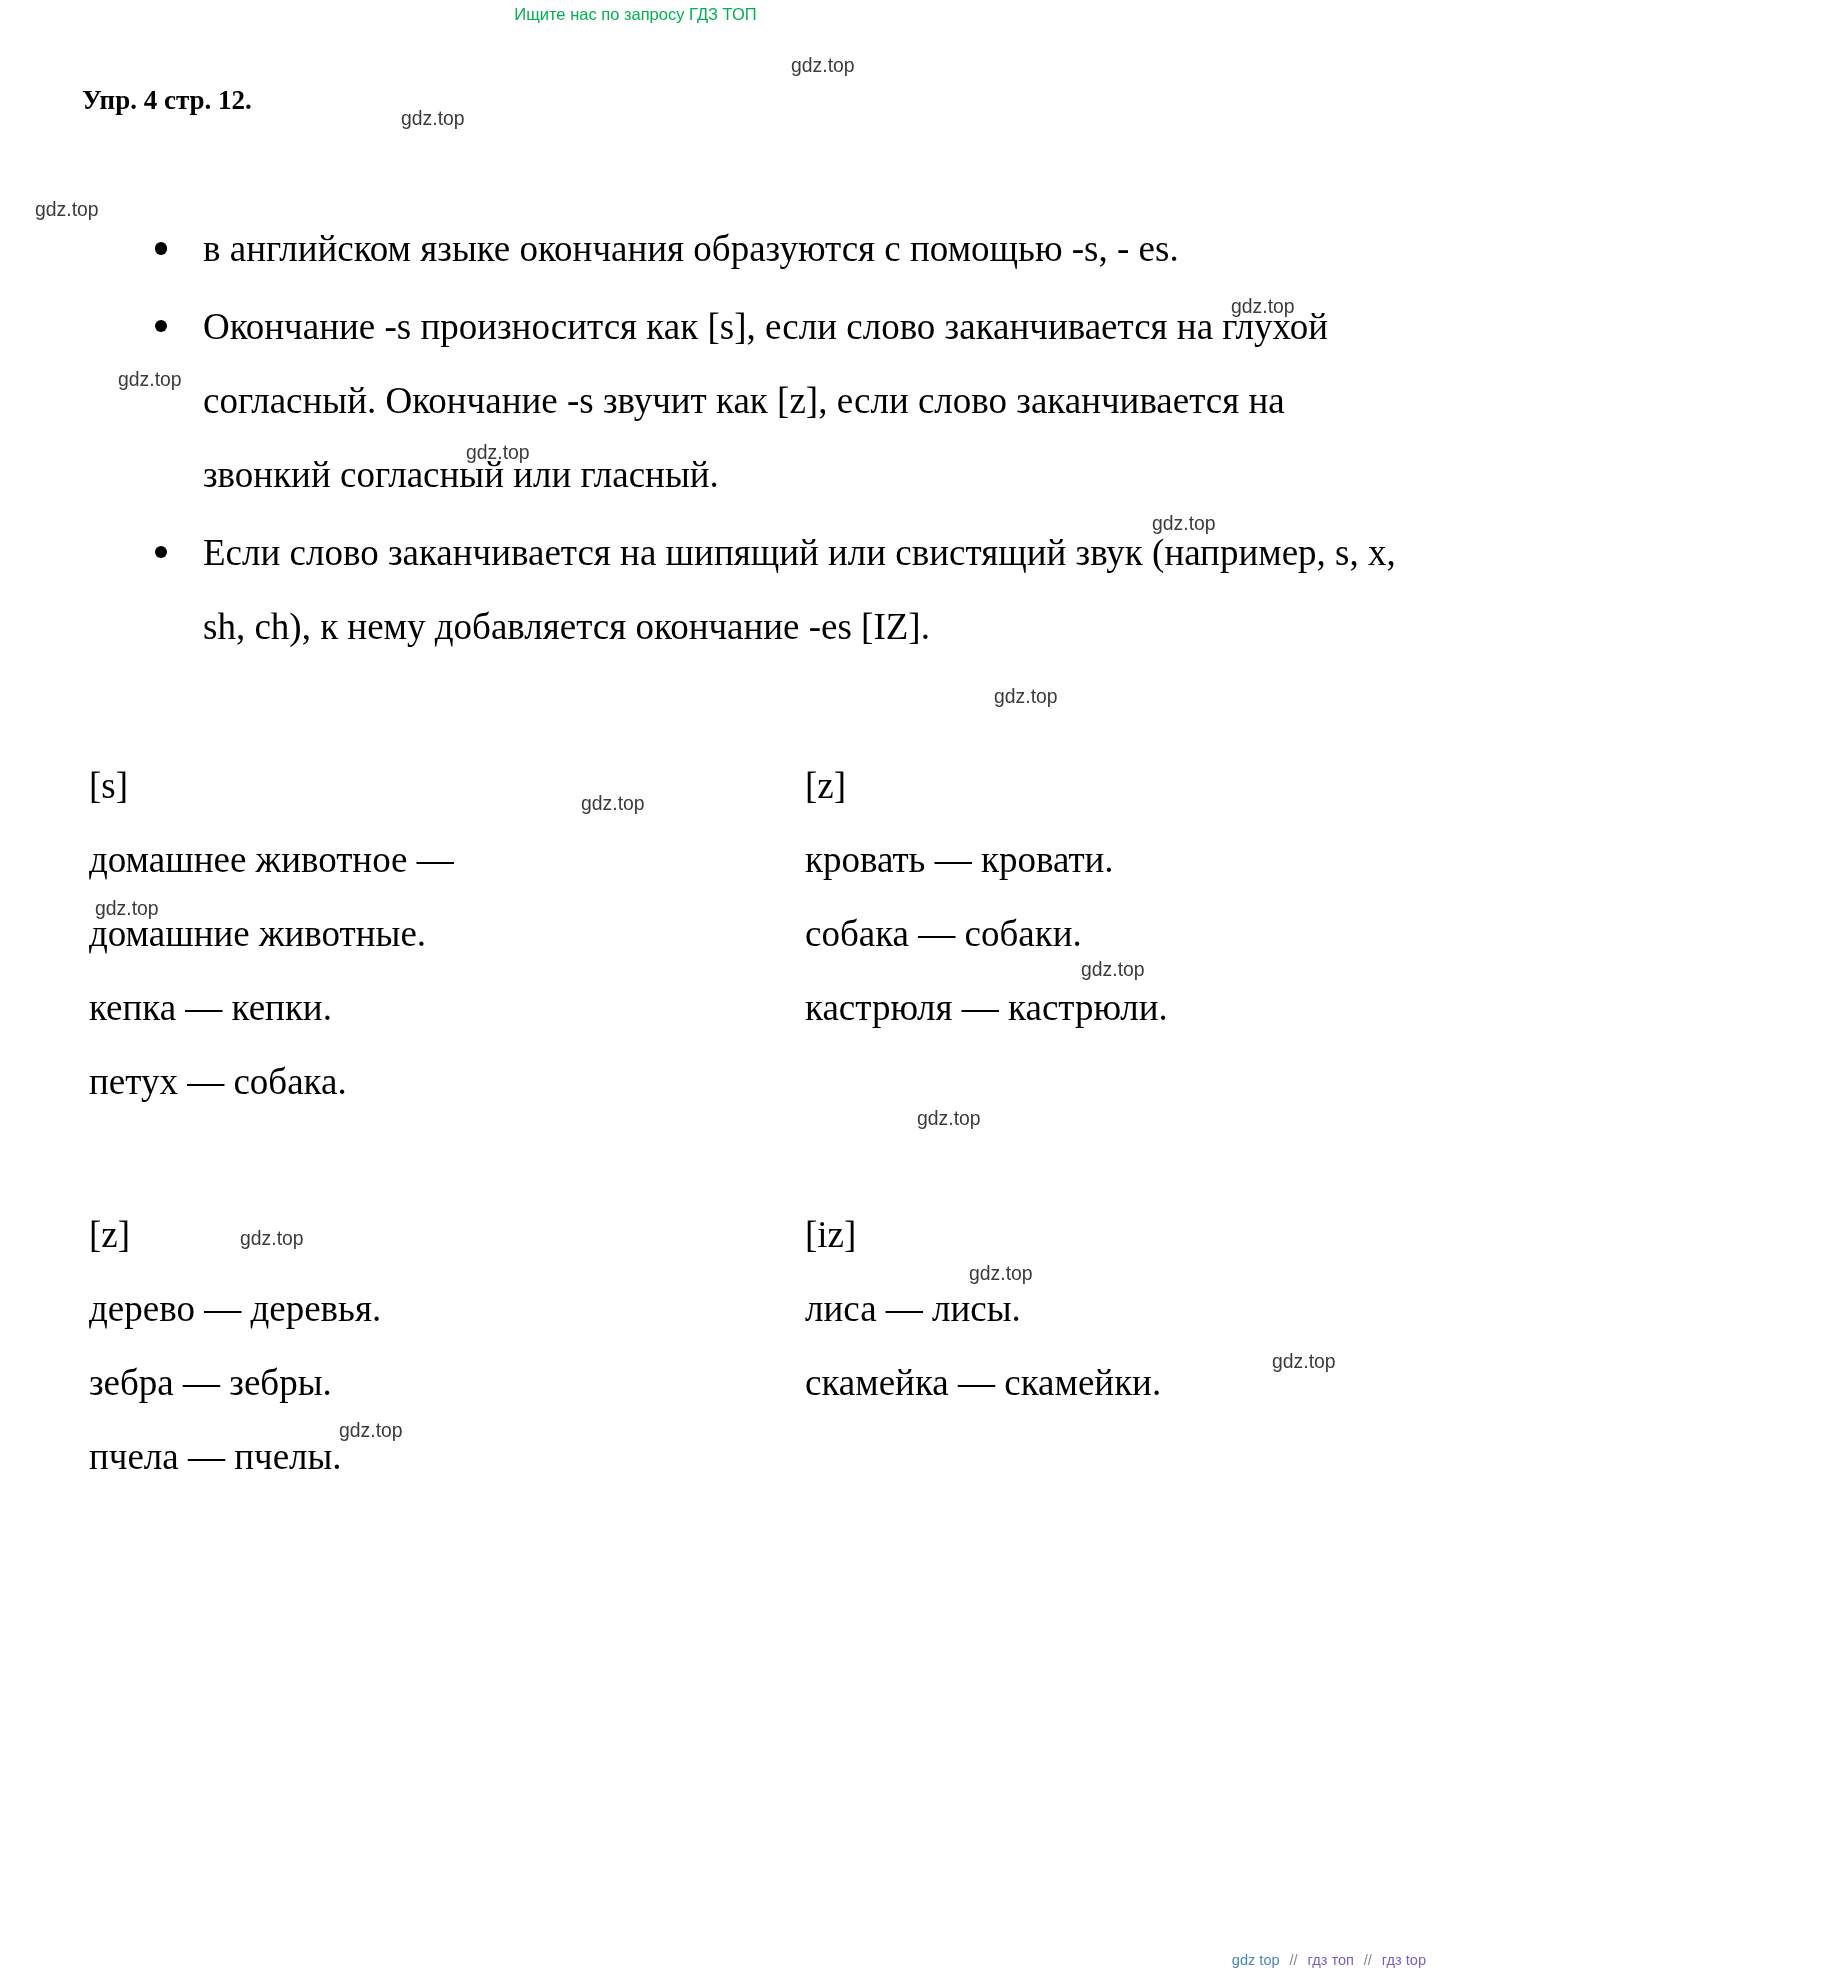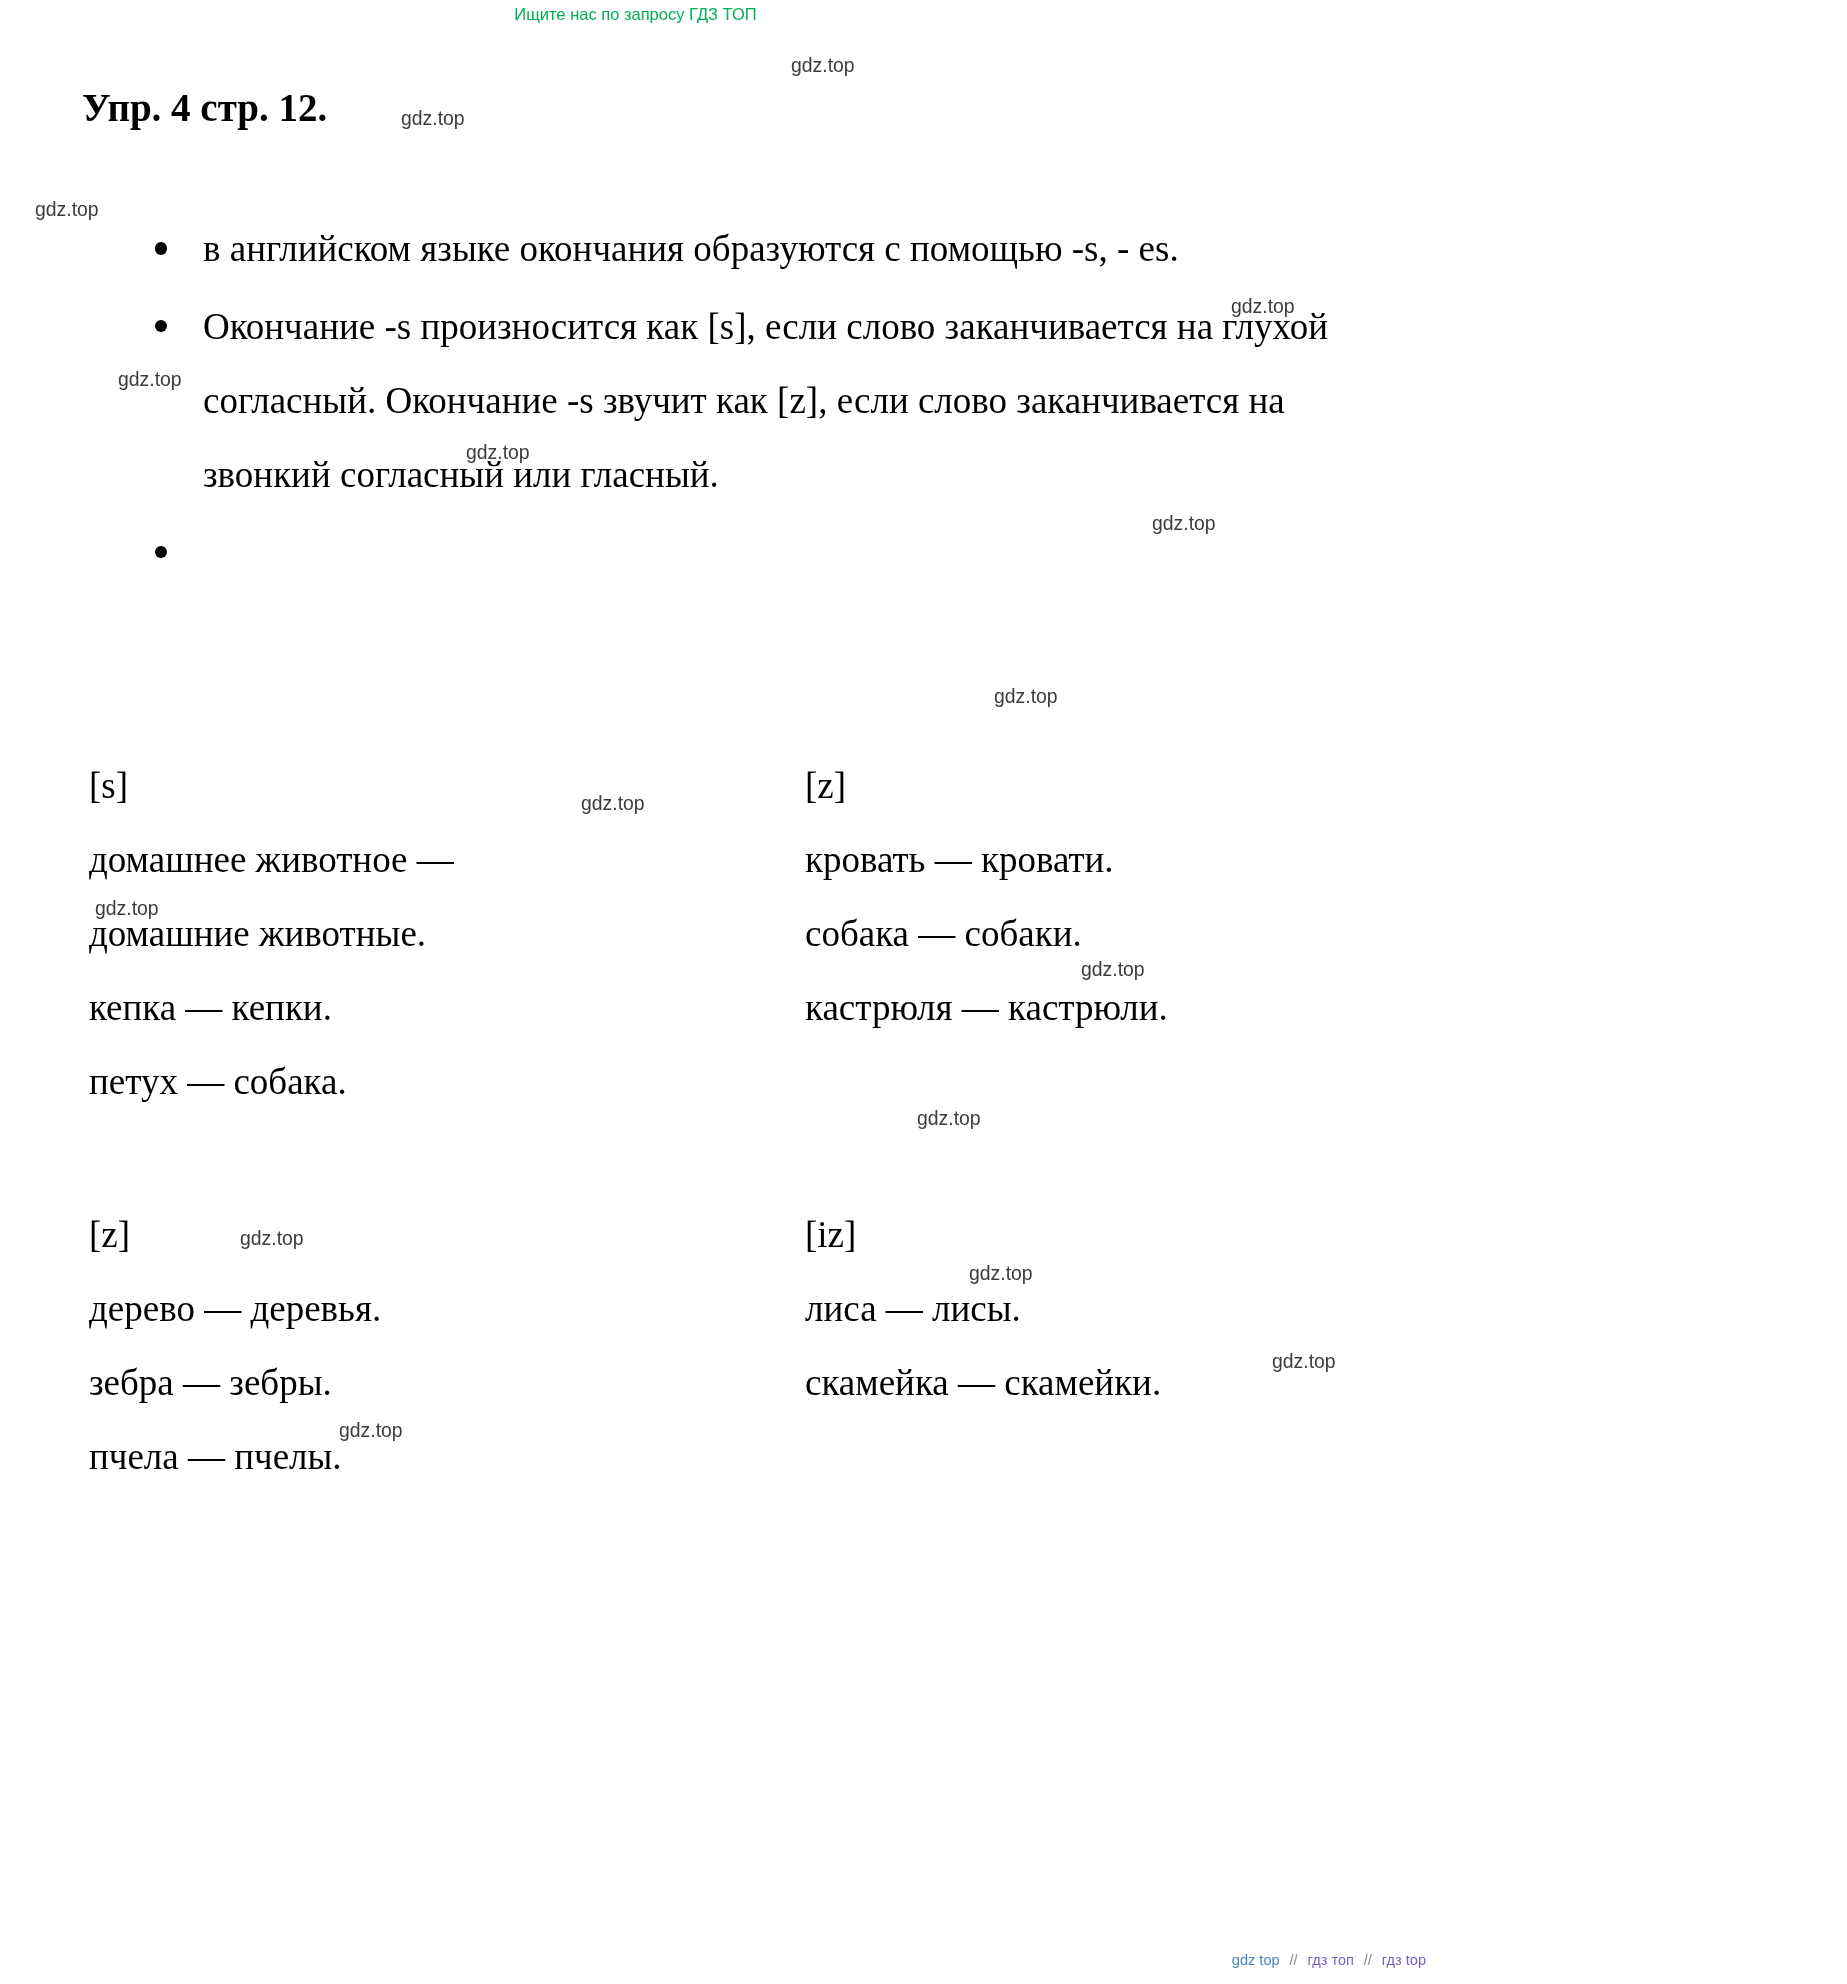--- a/index.html
+++ b/index.html
@@ -20,21 +20,21 @@
     width: 1271px;
     text-align: center;
     font-family: "Liberation Sans", sans-serif;
     font-size: 16.5px;
     color: #00b050;
   }
   .heading {
     position: absolute;
     top: 85px;
     left: 82px;
-    font-size: 39px;
+    font-size: 27px;
     font-weight: bold;
   }
   .bullets {
     position: absolute;
     top: 212px;
     left: 153px;
     width: 1252px;
     list-style: none;
     font-size: 37px;
     line-height: 2;
@@ -98,20 +98,21 @@
     <li>
       <span class="dot"></span>
       <span>в английском языке окончания образуются с помощью -s, - es.</span>
     </li>
     <li>
       <span class="dot"></span>
       <span>Окончание -s произносится как [s], если слово заканчивается на глухой согласный. Окончание -s звучит как [z], если слово заканчивается на звонкий согласный или гласный.</span>
     </li>
     <li>
       <span class="dot"></span>
+      <span>Если слово заканчивается на шипящий или свистящий звук (например, s, x, sh, ch), к нему добавляется окончание -es [IZ].</span>
     </li>
   </ul>
 
   <div class="cols s1">
     <div class="col">
       <p>[s]</p>
       <p>домашнее животное —</p>
       <p>домашние животные.</p>
       <p>кепка — кепки.</p>
       <p>петух — собака.</p>

